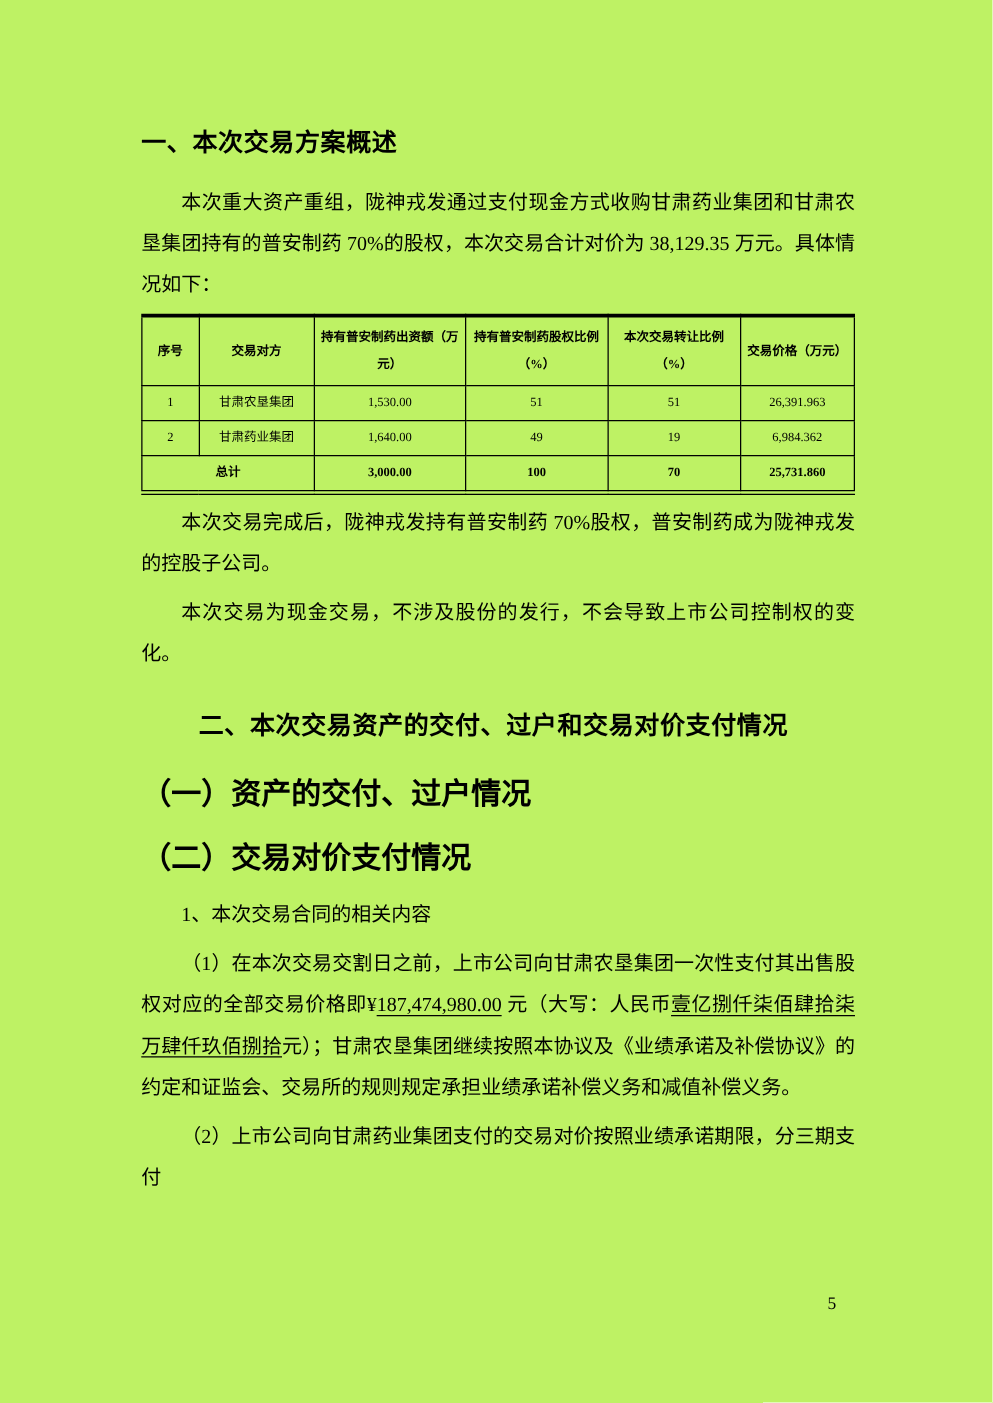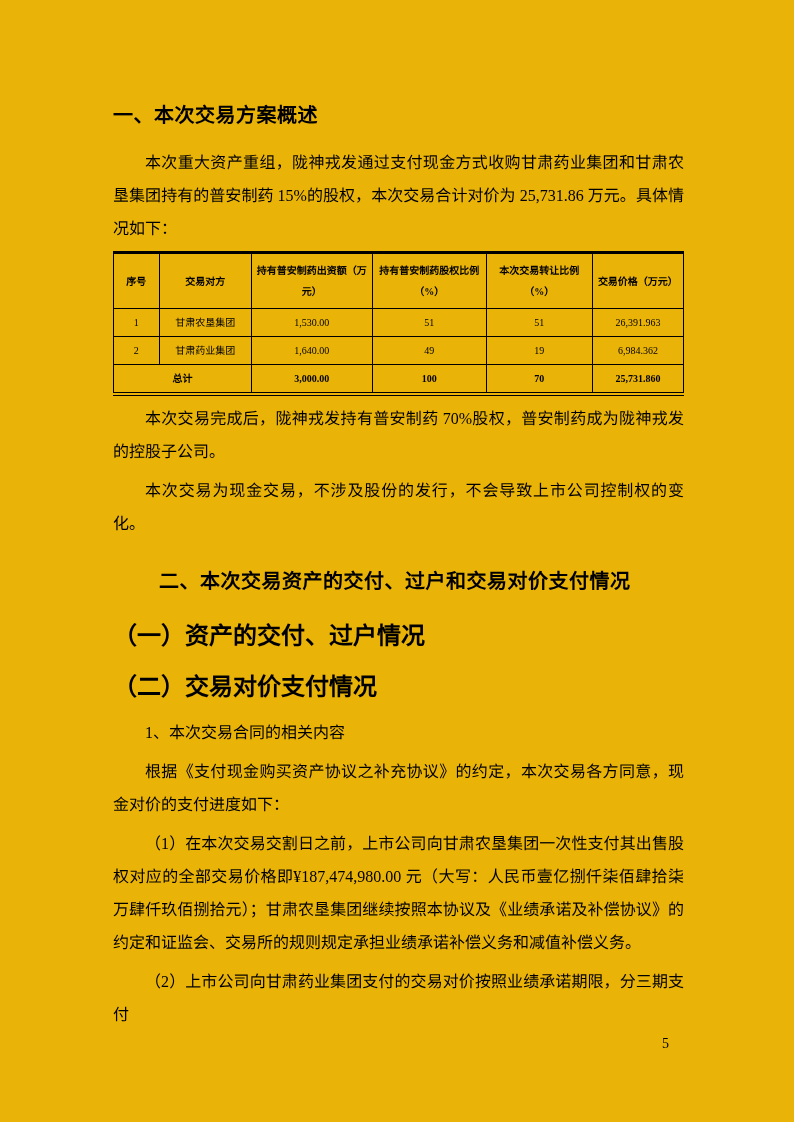--- a/index.html
+++ b/index.html
@@ -1,21 +1,21 @@
 <!DOCTYPE html>
 <html lang="zh-CN"><head>
 <meta charset="utf-8">
 <style>
   html, body { margin: 0; padding: 0; background: #ffffff; }
   .page {
     position: relative;
     width: 794px;
     height: 1122px;
     box-sizing: border-box;
-    background: #eab308;
+    background: #bef264;
     color: #000000;
     padding: 100px 110px 0 113px;
     font-family: "Liberation Serif", "DejaVu Serif", serif;
     overflow: hidden;
   }
   h1.sec {
     font-family: "Liberation Sans", "DejaVu Sans", sans-serif;
     font-size: 20px;
     font-weight: 700;
     letter-spacing: 0.5px;
@@ -52,37 +52,37 @@
   table.deal th, table.deal td {
     border: 1px solid #000000;
     text-align: center;
     vertical-align: middle;
     padding: 3px 2px;
     line-height: 21px;
     word-break: break-all;
   }
   table.deal th { font-weight: 700; padding: 6px 2px; }
   table.deal tr.total td { font-weight: 700; }
-  .u { text-underline-offset: 3px; }
+  .u { text-decoration: underline; text-underline-offset: 3px; }
   .page-number {
     position: absolute;
     left: 662px;
     top: 1034px;
     font-size: 14px;
     line-height: 20px;
   }
 </style>
 </head>
 <body>
 
 <div class="page">
 
   <h1 class="sec">一、本次交易方案概述</h1>
 
-  <p class="body">本次重大资产重组，陇神戎发通过支付现金方式收购甘肃药业集团和甘肃农垦集团持有的普安制药 15%的股权，本次交易合计对价为 25,731.86 万元。具体情况如下：</p>
+  <p class="body">本次重大资产重组，陇神戎发通过支付现金方式收购甘肃药业集团和甘肃农垦集团持有的普安制药 70%的股权，本次交易合计对价为 38,129.35 万元。具体情况如下：</p>
 
   <table class="deal">
     <colgroup>
       <col style="width:8%">
       <col style="width:16.2%">
       <col style="width:21.2%">
       <col style="width:20%">
       <col style="width:18.6%">
       <col style="width:16%">
     </colgroup>
@@ -125,21 +125,20 @@
 
   <p class="body">本次交易完成后，陇神戎发持有普安制药 70%股权，普安制药成为陇神戎发的控股子公司。</p>
   <p class="body">本次交易为现金交易，不涉及股份的发行，不会导致上市公司控制权的变化。</p>
 
   <h1 class="sec later">二、本次交易资产的交付、过户和交易对价支付情况</h1>
 
   <h2 class="sub">（一）资产的交付、过户情况</h2>
 
   <h2 class="sub gap-top">（二）交易对价支付情况</h2>
   <p class="body">1、本次交易合同的相关内容</p>
-  <p class="body">根据《支付现金购买资产协议之补充协议》的约定，本次交易各方同意，现金对价的支付进度如下：</p>
 
   <p class="body">
     <span>（1）在本次交易交割日之前，上市公司向甘肃农垦集团一次性支付其出售股权对应的全部交易价格即¥</span><span class="u">187,474,980.00</span><span> 元（大写：人民币</span><span class="u">壹亿捌仟柒佰肆拾柒万肆仟玖佰捌拾</span><span>元）；甘肃农垦集团继续按照本协议及《业绩承诺及补偿协议》的约定和证监会、交易所的规则规定承担业绩承诺补偿义务和减值补偿义务。</span>
   </p>
 
   <p class="body">（2）上市公司向甘肃药业集团支付的交易对价按照业绩承诺期限，分三期支付</p>
 
   <div class="page-number">5</div>
 
 </div>

